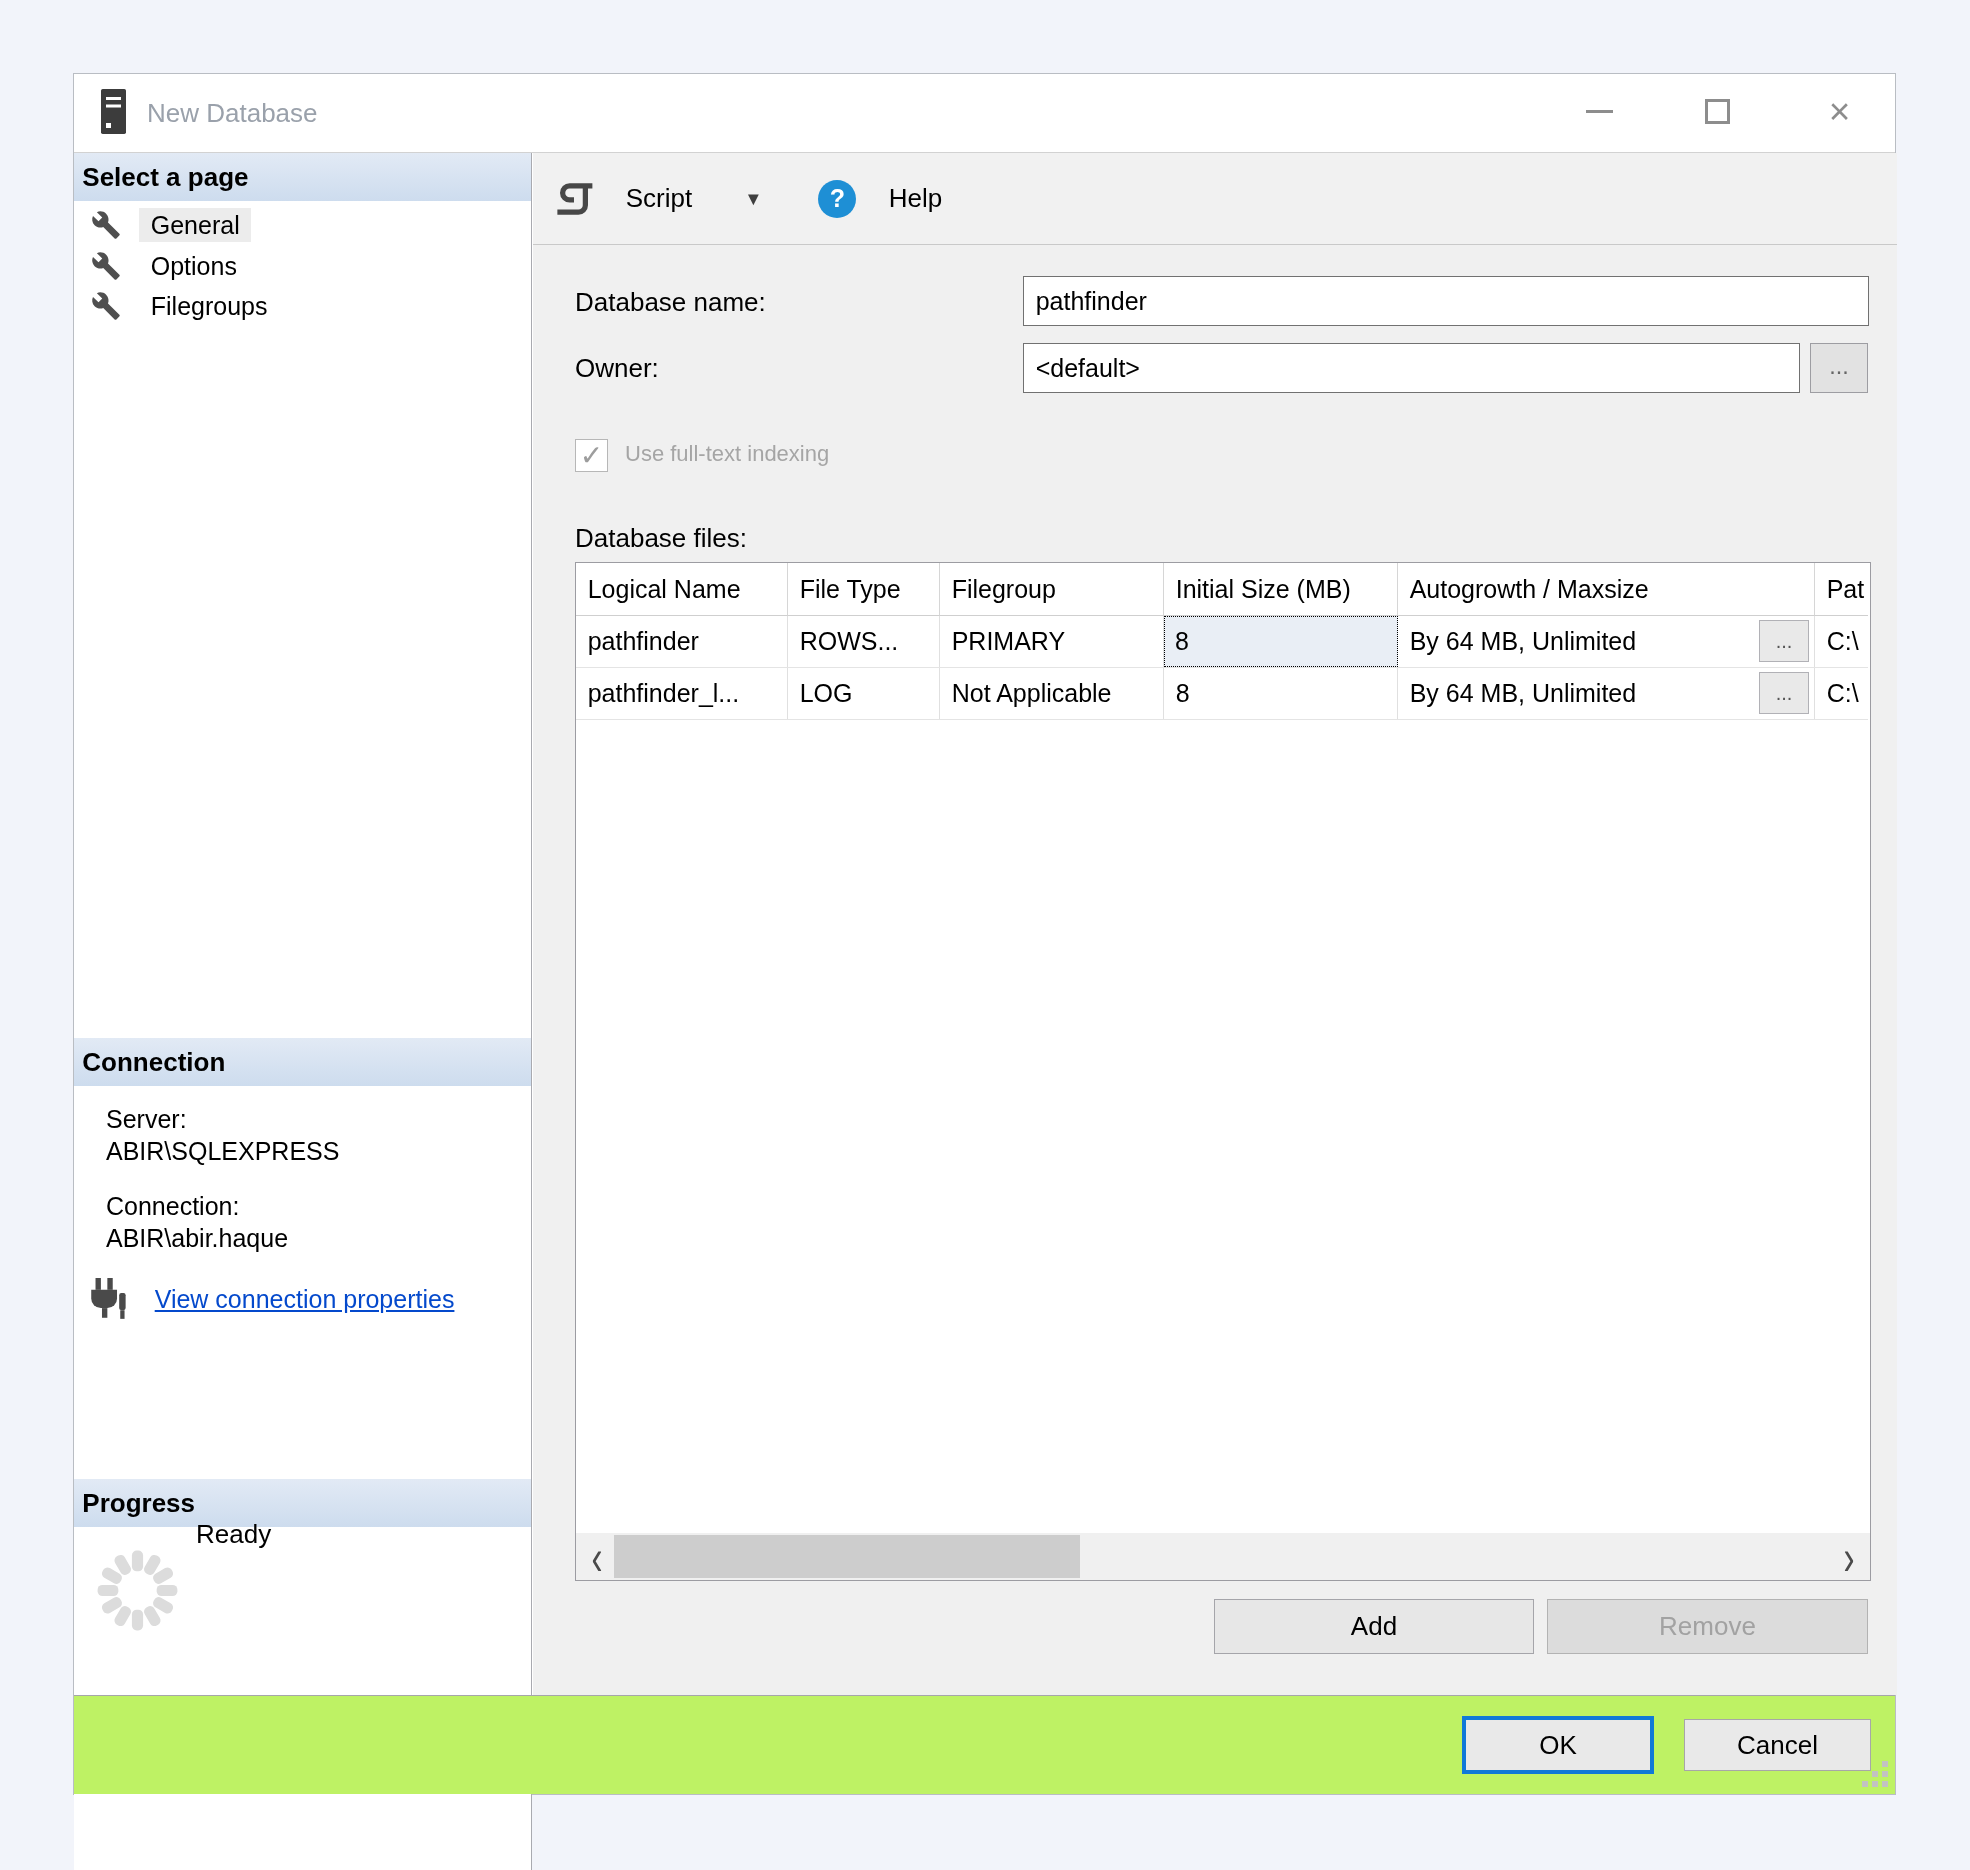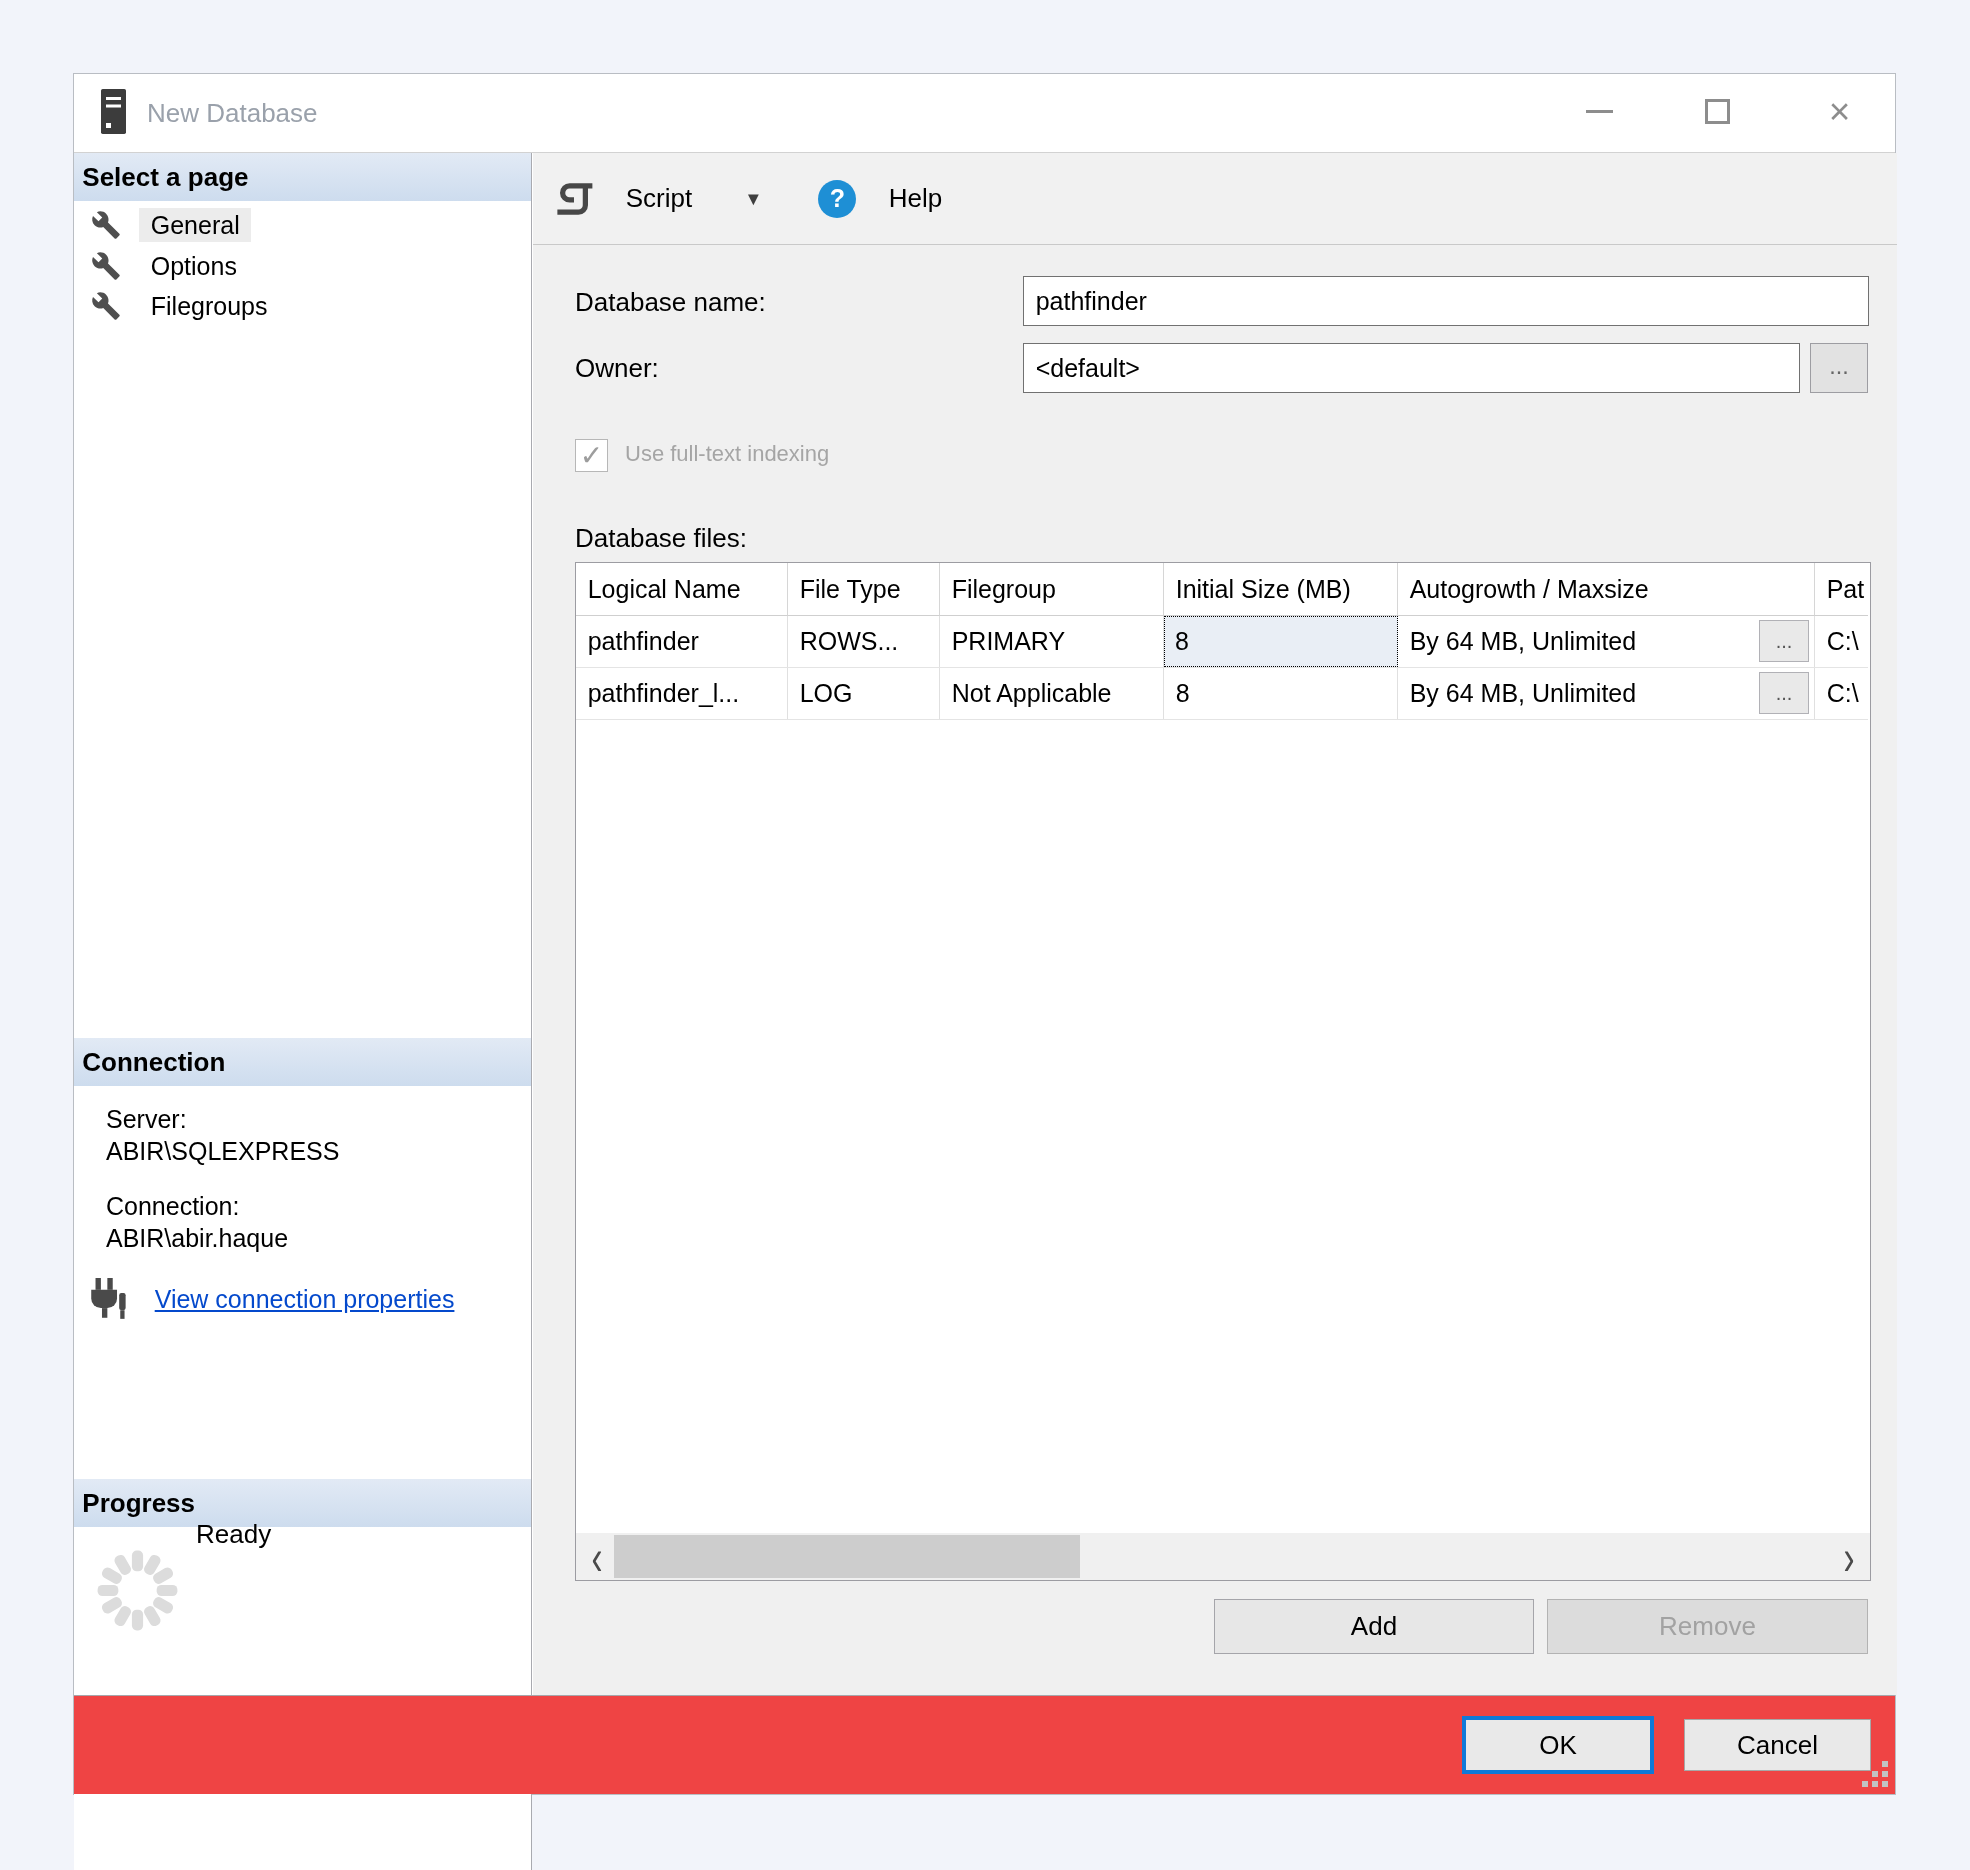--- a/index.html
+++ b/index.html
@@ -91,21 +91,21 @@
               display:flex; align-items:center; justify-content:center; transform:scaleY(1.5); }
   .hs-left { left:0; } .hs-right { right:0; }
   .hs-thumb { position:absolute; left:38px; top:1.7px; width:466px; height:43px; background:#cdcdcd; }
 
   .pushbtn { position:absolute; font-size:26px; font-family:"Liberation Sans",sans-serif;
              display:flex; align-items:center; justify-content:center; }
   .btn-add { left:681px; top:1446px; width:320px; height:55px; background:#e7e7e7; border:1.7px solid #a5a5aa; color:#000; }
   .btn-remove { left:1014px; top:1446px; width:321px; height:55px; background:#dcdcdc; border:1.7px solid #b3b3b3; color:#a2a2a2; }
 
   
-  .bottombar { position:absolute; left:0; top:1621px; width:100%; height:99px; background:#ef4444;
+  .bottombar { position:absolute; left:0; top:1621px; width:100%; height:99px; background:#bef264;
                border-top:1.7px solid #a6a6ab; }
   .btn-ok { left:1388px; top:20px; width:192px; height:58px; background:#e9e9e9; border:4.2px solid #1079d8; color:#000; }
   .btn-cancel { left:1610px; top:23.4px; width:187px; height:52px; background:#e9e9e9; border:1.7px solid #a7a7a7; color:#000; }
   .grip { position:absolute; right:6.7px; bottom:6.7px; width:28px; height:28px; }
   .grip i { position:absolute; width:6.7px; height:6.7px; background:#c2c2c2; }
   .g1{right:0;bottom:0;} .g2{right:10px;bottom:0;} .g3{right:20px;bottom:0;}
   .g4{right:0;bottom:10px;} .g5{right:10px;bottom:10px;} .g6{right:0;bottom:20px;}
 </style>
 </head>
 <body>

